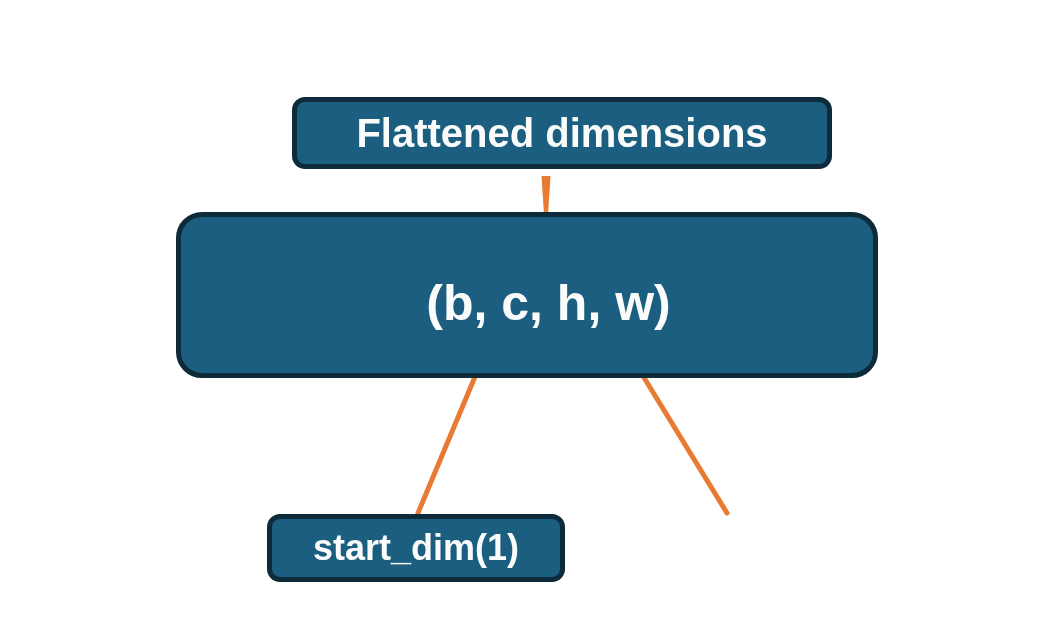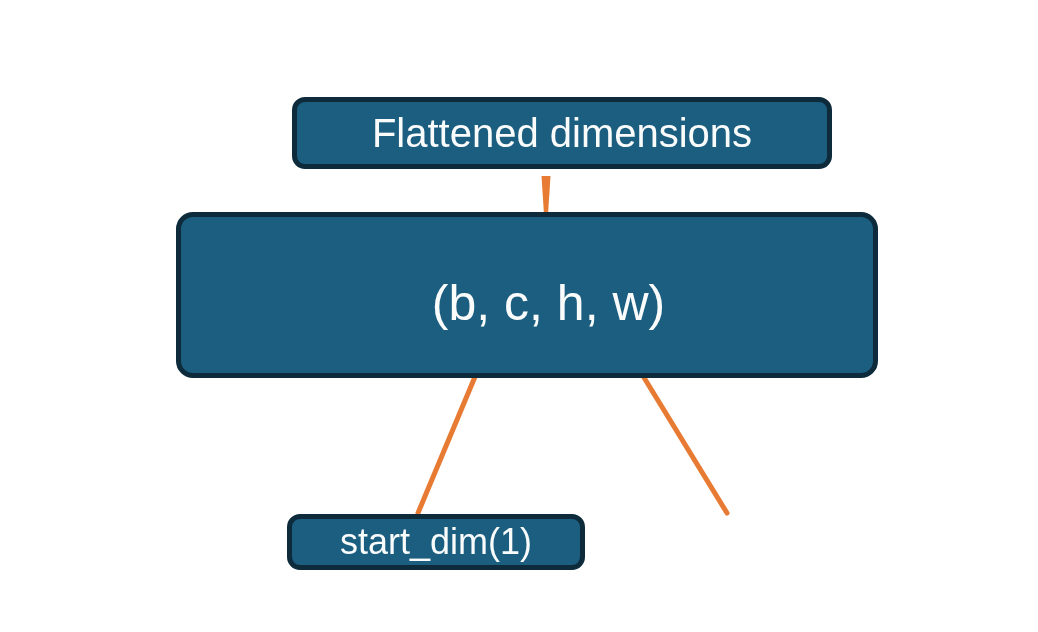--- a/index.html
+++ b/index.html
@@ -26,45 +26,45 @@
   .box {
     position: absolute;
     box-sizing: border-box;
     background: #1B5E80;
     border: 5px solid #0D2B3B;
     color: #FAFCFC;
     display: flex;
     align-items: center;
     justify-content: center;
     text-align: center;
+    font-weight: bold;
   }
   .title-box {
     left: 292px;
     top: 97px;
     width: 540px;
     height: 72px;
     border-radius: 13px;
     font-size: 40px;
   }
   .tensor-box {
     left: 176px;
     top: 212px;
     width: 702px;
     height: 166px;
-    border-radius: 17px;
+    border-radius: 26px;
     font-size: 50px;
     padding-top: 16px;
     padding-left: 43px;
   }
   .param-box {
     top: 514px;
-    height: 56px;
+    height: 68px;
     border-radius: 13px;
     font-size: 36px;
-    margin-left: 20px;
   }
   .start-dim-box { left: 267px; width: 298px; }
   .end-dim-box   { left: 582px; width: 298px; }
   .box span { display: inline-block; white-space: nowrap; }
 </style>
 </head>
 <body>
 
 <div class="canvas">
 

